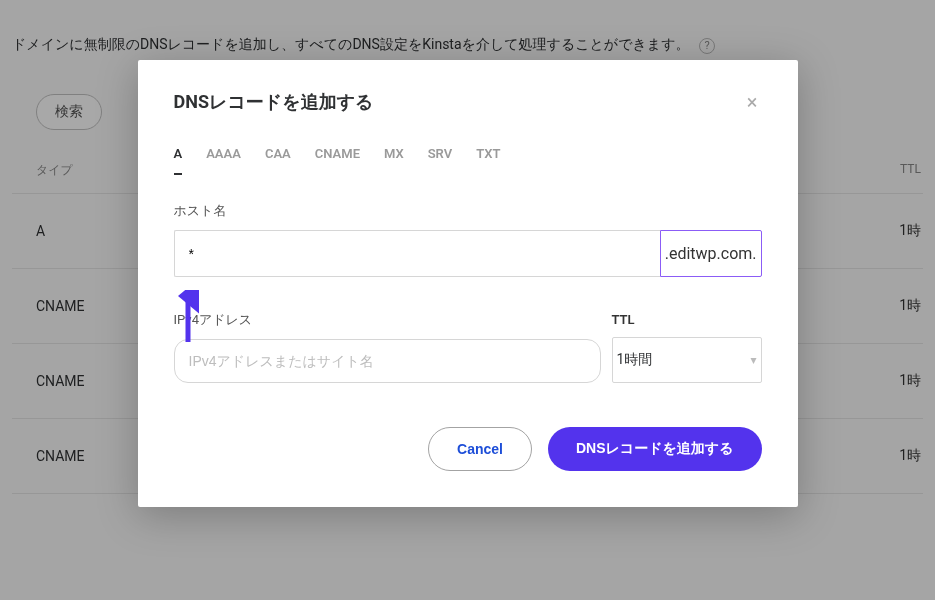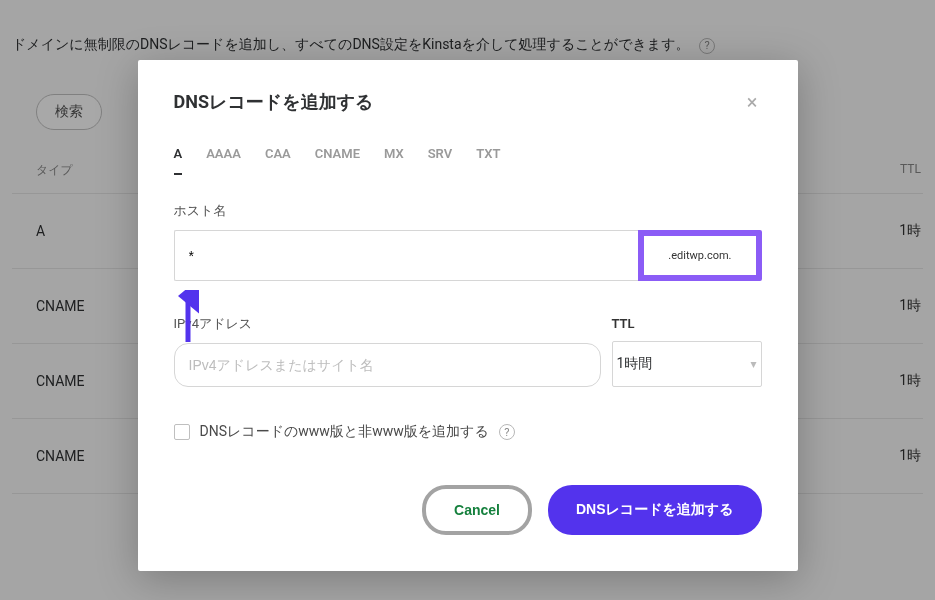--- a/index.html
+++ b/index.html
@@ -55,22 +55,22 @@
     .tab.active { color:#2f3133; border-bottom: 2px solid #2f3133; }
 
     .field-label { font-size: 13px; color:#555; margin-top: 26px; margin-bottom:10px; display:block; }
 
     .host-row { display:flex; }
     .host-input {
       flex:1; border:1px solid #d6d6d6; border-right:none; border-radius: 2px 0 0 2px;
       padding: 13px 14px; font-size:14px; outline:none;
     }
     .host-suffix {
-      border:6px solid #8b5cf6; border-radius: 0 2px 2px 0;
-      padding: 13px 24px; font-size:11px; color:#333; background:#fff;
+      border:1px solid #8b5cf6; border-radius: 0 2px 2px 0;
+      padding: 13px 4px; font-size:16px; color:#333; background:#fff;
       display:flex; align-items:center;
     }
 
     .row-2 { display:flex; gap: 11px; align-items:flex-end; margin-top: 8px; }
     .col-ipv4 { flex:1; }
     .col-ttl { width: 150px; }
     .ip-input {
       width:100%; border:1px solid #d6d6d6; border-radius:14px; padding:13px 14px; font-size:14px; outline:none;
     }
     .ip-input::placeholder { color:#bdbdbd; }
@@ -79,21 +79,21 @@
       display:flex; justify-content:space-between; align-items:center; cursor:pointer; background:#fff;
     }
     .chev { color:#bbb; font-size:12px; }
 
     .checkbox-row { display:flex; align-items:center; gap:10px; margin-top: 36px; font-size:14px; color:#4a4a4a; }
     .cb { width:16px; height:16px; border:1.5px solid #bfbfbf; border-radius:2px; background:#fff; }
     .q-icon { display:inline-flex; align-items:center; justify-content:center; border:1px solid #b8b8b8; border-radius:50%; width:16px; height:16px; font-size:11px; color:#888; }
 
     .actions { display:flex; justify-content:flex-end; gap:16px; margin-top:44px; }
     .btn { border-radius: 24px; padding: 13px 28px; font-size:14px; font-weight:600; cursor:pointer; }
-    .btn-cancel { background:#fff; border:4px solid #a3a3a3; color:#15803d; }
+    .btn-cancel { background:#fff; border:1px solid #a3a3a3; color:#1d4ed8; }
     .btn-primary { background:#5333ed; border:none; color:#fff; }
 
     
     .arrow {
       position:absolute; left: 177px; top: 290px; pointer-events:none;
     }
   </style>
 </head>
 <body>
 
@@ -163,25 +163,20 @@
       </div>
       <div class="col-ttl">
         <label class="field-label" style="font-weight:600; color:#333;">TTL</label>
         <div class="select">
           <span>1時間</span>
           <span class="chev">▾</span>
         </div>
       </div>
     </div>
 
-    <div class="checkbox-row">
-      <span class="cb"></span>
-      <span>DNSレコードのwww版と非www版を追加する</span>
-      <span class="q-icon">?</span>
-    </div>
 
     <div class="actions">
       <button class="btn btn-cancel">Cancel</button>
       <button class="btn btn-primary">DNSレコードを追加する</button>
     </div>
   </div>
 
   <svg class="arrow" width="22" height="56">
     <defs>
       <marker id="ah" markerWidth="10" markerHeight="10" refX="5" refY="2" orient="auto">

